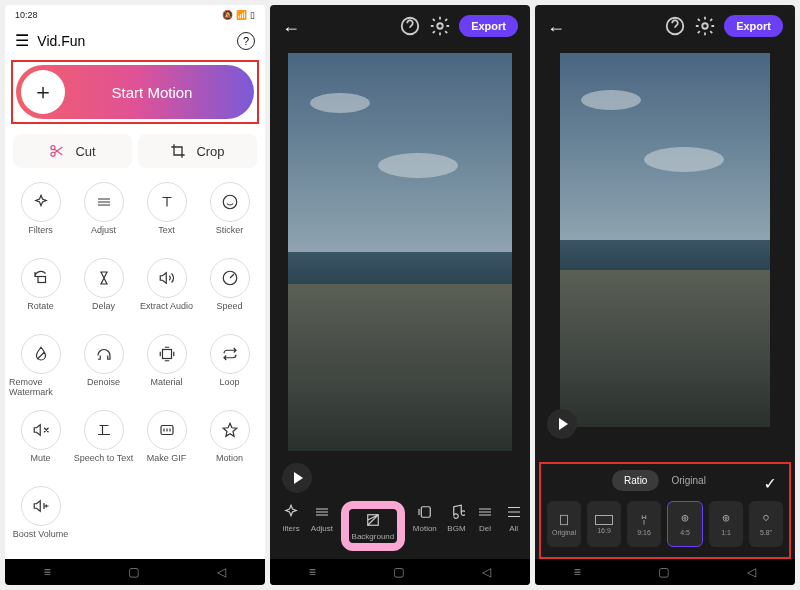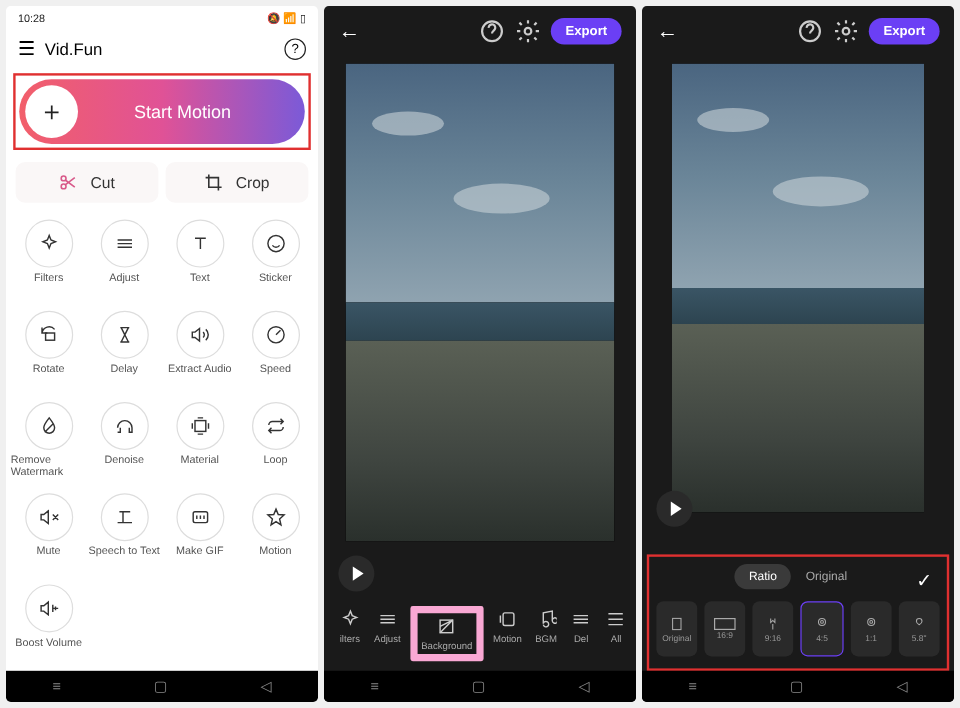--- a/index.html
+++ b/index.html
@@ -47,21 +47,21 @@
   .sea { position: absolute; top:50%; left:0; right:0; height:8%; background: linear-gradient(180deg, #3a5565, #2d4450); }
   .sand { position: absolute; top:58%; left:0; right:0; bottom:0; background: linear-gradient(180deg, #5a6055, #3f4540 60%, #2a302c); }
   .cloud { position: absolute; background: rgba(200,210,215,0.6); border-radius: 50%; }
 
   .play-btn { position: absolute; width: 30px; height: 30px; background: #2a2a2a; border-radius: 50%; display: flex; align-items: center; justify-content: center; color: #fff; }
   .play-btn::after { content:''; border-left: 9px solid #fff; border-top: 6px solid transparent; border-bottom: 6px solid transparent; margin-left: 2px; }
 
   .bottom-tools { position: absolute; bottom: 26px; left:5px; right:0; display: flex; justify-content: space-around; padding: 8px 2px; }
   .btool { display:flex; flex-direction:column; align-items:center; gap:3px; color:#aaa; font-size:8px; padding: 2px 3px; }
   .btool svg { width:18px; height:18px; stroke:#ccc; fill:none; stroke-width:1.6; }
-  .btool.highlight { border: 6px solid #f9a8d4; border-radius: 2px; }
+  .btool.highlight { border: 8px solid #f9a8d4; border-radius: 12px; }
 
   
   .ratio-section { position: absolute; bottom: 26px; left: 4px; right: 4px; border: 2px solid #e03030; padding: 6px 4px 10px; }
   .ratio-tabs { display:flex; justify-content: center; gap: 0; margin-bottom: 10px; align-items: flex-start; }
   .ratio-tab { font-size: 10px; color: #aaa; padding: 5px 12px; border-radius: 12px; }
   .ratio-tab.active { background: #3a3a3a; color: #fff; }
   .checkmark { position: absolute; right: 12px; top: 10px; color: #fff; font-size: 16px; }
   .ratio-row { display: flex; gap: 6px; justify-content: space-around; padding: 0 2px; }
   .ratio-item { flex:1; background: #2a2a2a; border-radius: 6px; height: 46px; display:flex; flex-direction:column; align-items:center; justify-content:center; gap:2px; color:#999; font-size:7px; }
   .ratio-item.selected { border: 1.5px solid #6b3ff5; }

